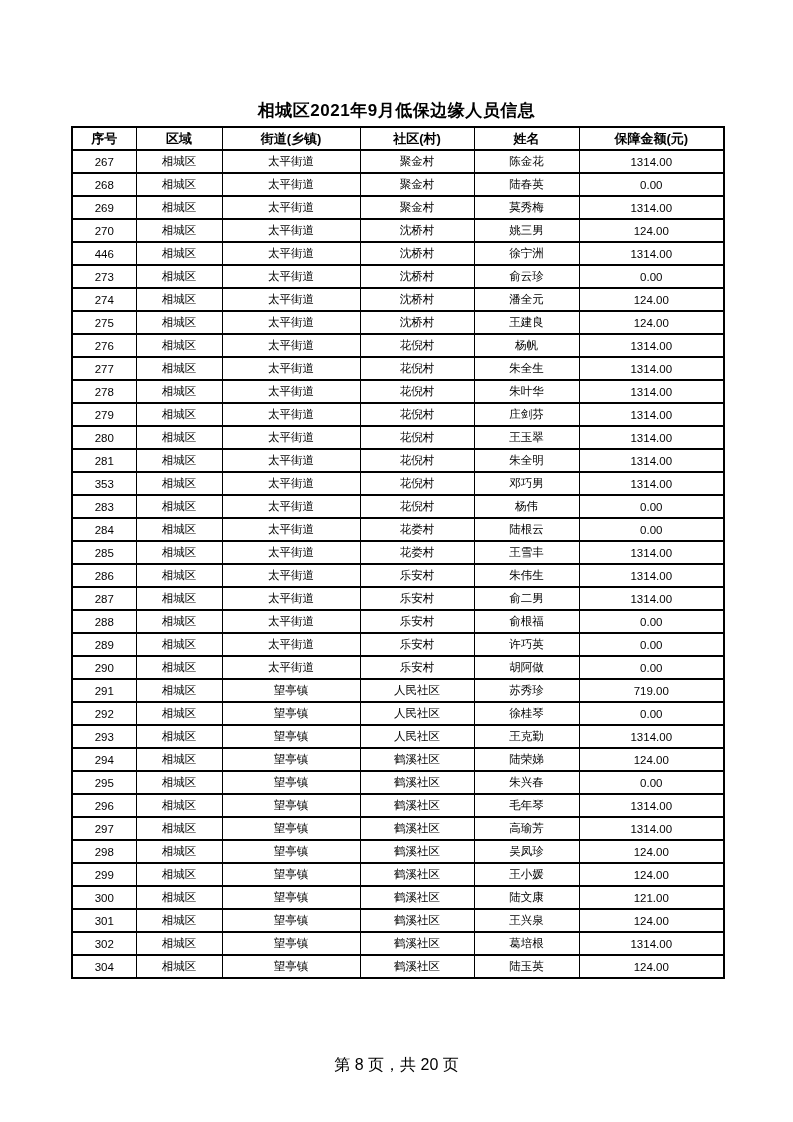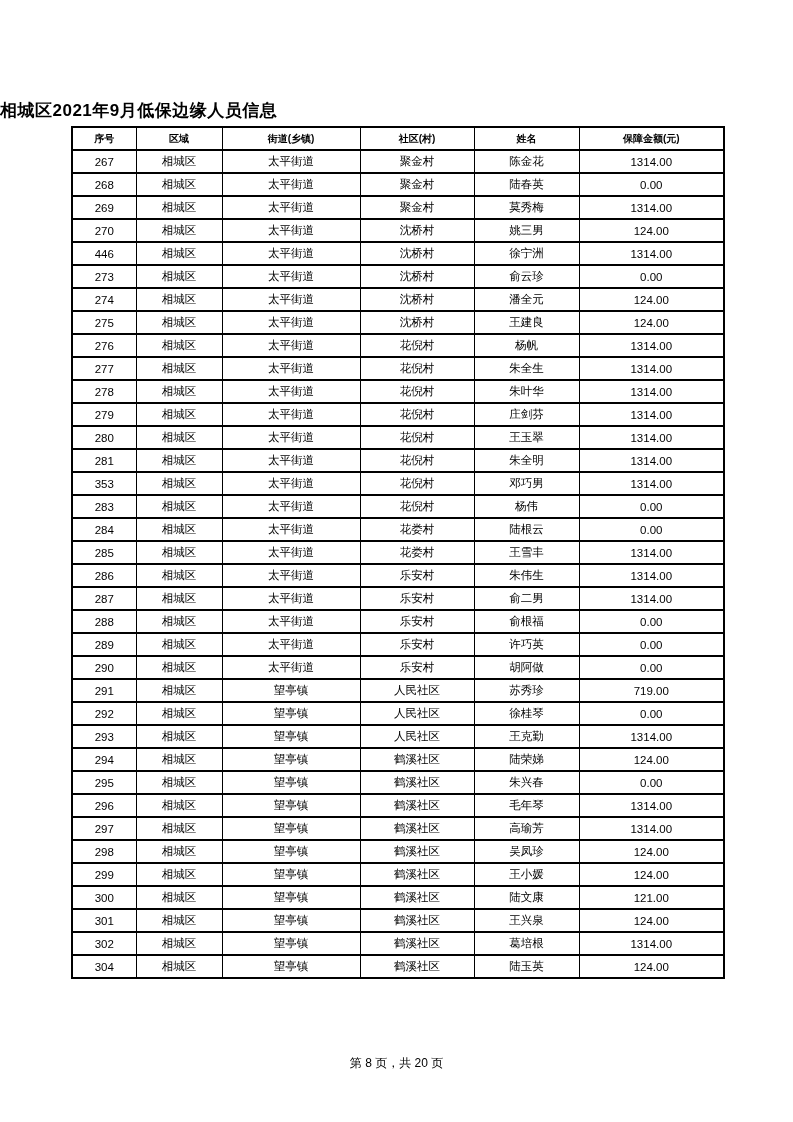--- a/index.html
+++ b/index.html
@@ -16,21 +16,21 @@
     width: 793px;
     height: 1122px;
     background: #ffffff;
     overflow: hidden;
   }
   .doc-title {
     position: absolute;
     top: 99px;
     left: 0;
     width: 100%;
-    text-align: left;
+    text-align: center;
     font-size: 17px;
     font-weight: bold;
     letter-spacing: 0.5px;
   }
   table.data-table {
     position: absolute;
     top: 126px;
     left: 71px;
     width: 652px;
     border-collapse: collapse;
@@ -43,40 +43,40 @@
     border-color: #000;
     border-width: 2px 1px; 
     padding: 0;
     height: 21px;
     text-align: center;
     vertical-align: middle;
     overflow: hidden;
     white-space: nowrap;
   }
   table.data-table th {
-    font-size: 10px;
+    font-size: 13px;
     font-weight: bold;
   }
   table.data-table td {
     font-size: 11.5px;
     font-weight: normal;
   }
   .col-seq    { width: 64px; }
   .col-region { width: 86px; }
   .col-street { width: 138px; }
   .col-comm   { width: 114px; }
   .col-name   { width: 105px; }
   .col-amount { width: 145px; }
   .page-footer {
     position: absolute;
     top: 1055px;
     left: 0;
     width: 100%;
     text-align: center;
-    font-size: 12px;
+    font-size: 16px;
   }
 </style>
 </head>
 <body>
 
 <div class="page">
 
   <div class="doc-title">相城区2021年9月低保边缘人员信息</div>
 
   <table class="data-table">

